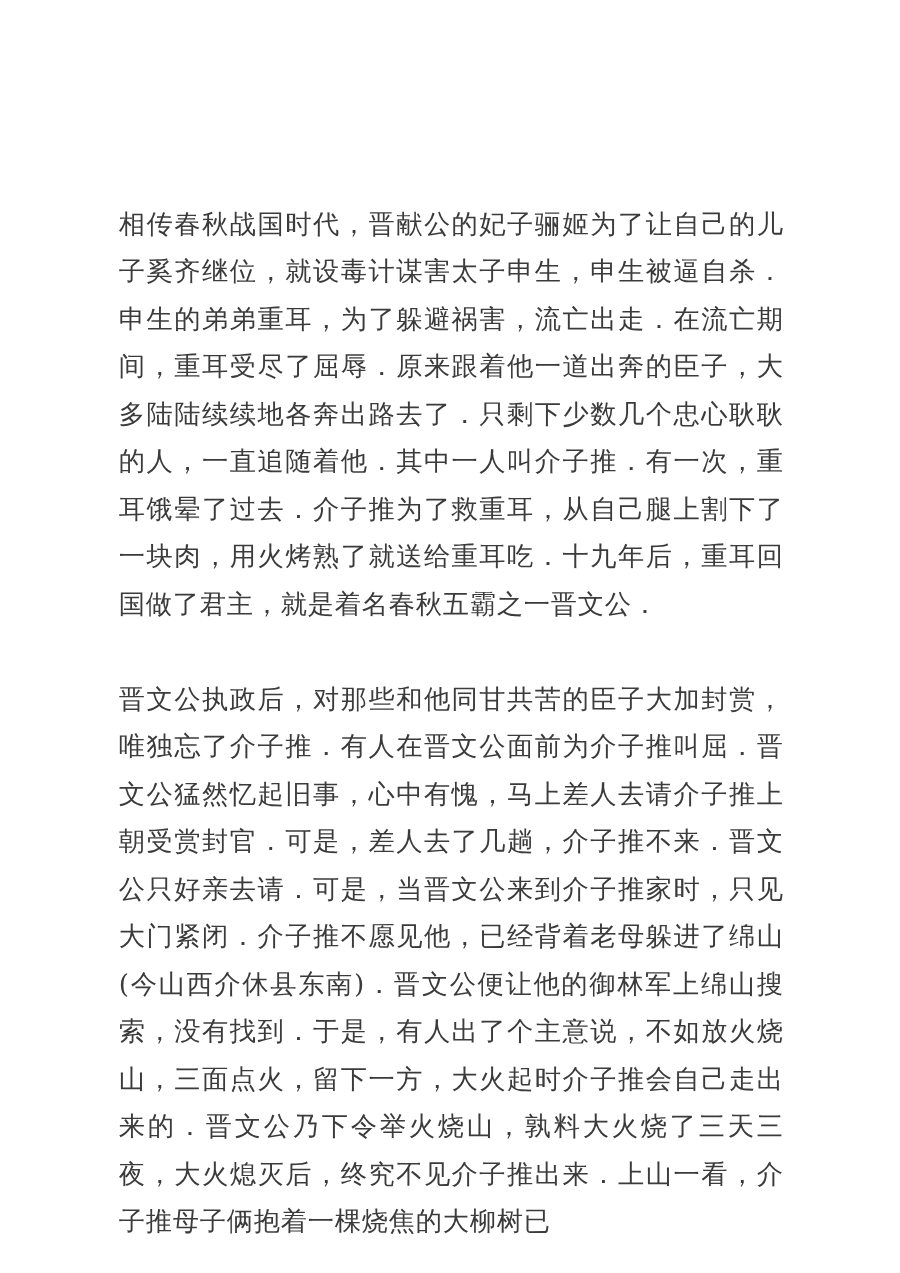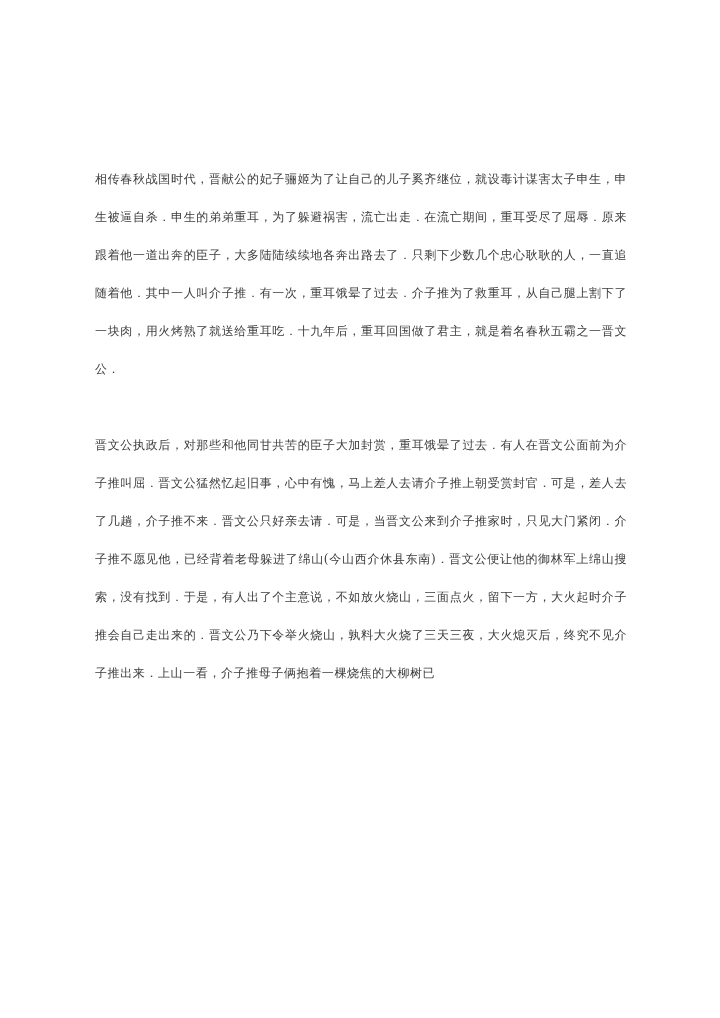--- a/index.html
+++ b/index.html
@@ -23,33 +23,33 @@
   .doc-body {
     position: absolute;
     left: 95px;
     top: 160px;
     width: 532px;
   }
   .para {
     margin: 0 0 38px 0;
     padding: 0;
     color: #3b3b3b;
-    font-size: 12px;
+    font-size: 21px;
     line-height: 38px;
     letter-spacing: 0.6px;
     text-align: justify;
     text-justify: inter-character;
     font-weight: 400;
     -webkit-font-smoothing: antialiased;
   }
   .para:last-child {
     margin-bottom: 0;
   }
 </style>
 </head>
 <body>
 
 <div class="page">
   <div class="doc-body">
     <p class="para">相传春秋战国时代，晋献公的妃子骊姬为了让自己的儿子奚齐继位，就设毒计谋害太子申生，申生被逼自杀．申生的弟弟重耳，为了躲避祸害，流亡出走．在流亡期间，重耳受尽了屈辱．原来跟着他一道出奔的臣子，大多陆陆续续地各奔出路去了．只剩下少数几个忠心耿耿的人，一直追随着他．其中一人叫介子推．有一次，重耳饿晕了过去．介子推为了救重耳，从自己腿上割下了一块肉，用火烤熟了就送给重耳吃．十九年后，重耳回国做了君主，就是着名春秋五霸之一晋文公．</p>
-    <p class="para">晋文公执政后，对那些和他同甘共苦的臣子大加封赏，重耳饿晕了过去．有人在晋文公面前为介子推叫屈．晋文公猛然忆起旧事，心中有愧，马上差人去请介子推上朝受赏封官．可是，差人去了几趟，介子推不来．晋文公只好亲去请．可是，当晋文公来到介子推家时，只见大门紧闭．介子推不愿见他，已经背着老母躲进了绵山(今山西介休县东南)．晋文公便让他的御林军上绵山搜索，没有找到．于是，有人出了个主意说，不如放火烧山，三面点火，留下一方，大火起时介子推会自己走出来的．晋文公乃下令举火烧山，孰料大火烧了三天三夜，大火熄灭后，终究不见介子推出来．上山一看，介子推母子俩抱着一棵烧焦的大柳树已</p>
+    <p class="para">晋文公执政后，对那些和他同甘共苦的臣子大加封赏，唯独忘了介子推．有人在晋文公面前为介子推叫屈．晋文公猛然忆起旧事，心中有愧，马上差人去请介子推上朝受赏封官．可是，差人去了几趟，介子推不来．晋文公只好亲去请．可是，当晋文公来到介子推家时，只见大门紧闭．介子推不愿见他，已经背着老母躲进了绵山(今山西介休县东南)．晋文公便让他的御林军上绵山搜索，没有找到．于是，有人出了个主意说，不如放火烧山，三面点火，留下一方，大火起时介子推会自己走出来的．晋文公乃下令举火烧山，孰料大火烧了三天三夜，大火熄灭后，终究不见介子推出来．上山一看，介子推母子俩抱着一棵烧焦的大柳树已</p>
   </div>
 </div>
 
 </body></html>

